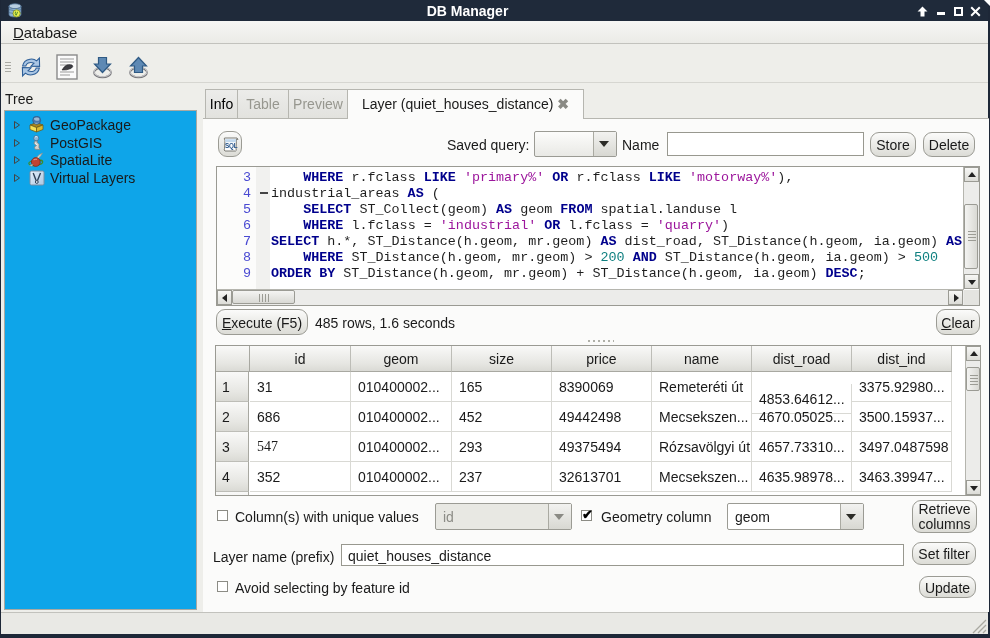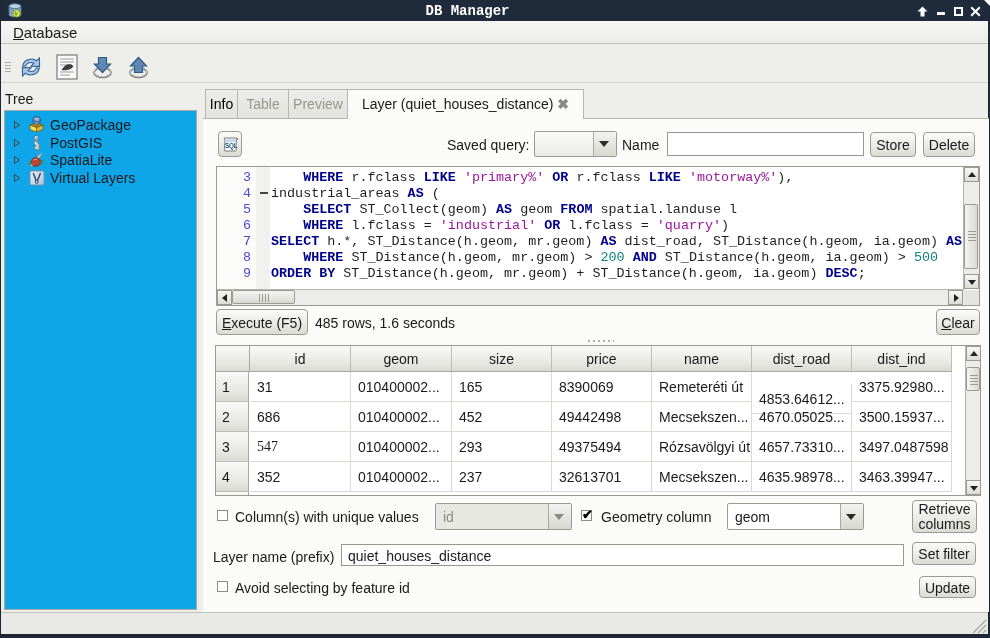--- a/index.html
+++ b/index.html
@@ -3,32 +3,32 @@
 <meta charset="utf-8">
 <style>
 * { margin:0; padding:0; box-sizing:border-box; }
 html,body { width:990px; height:638px; overflow:hidden; }
 body { font-family:"Liberation Sans", sans-serif; font-size:14px; color:#1a1a1a; }
 #win { position:absolute; left:0; top:0; width:990px; height:638px; background:#eeeeea;
   border-left:1px solid #1d2737; border-right:2px solid #1d2737; border-bottom:4px solid #1d2737; }
 .abs { position:absolute; }
 
 
-#titlebar { position:absolute; left:0; top:0; width:987px; height:21px; background:#1f2a3a;font-family:Liberation Mono, monospace; }
+#titlebar { position:absolute; left:0; top:0; width:987px; height:21px; background:#1f2a3a; }
 #title { position:absolute; left:0; top:3px; width:933px; text-align:center; color:#fff; font-weight:bold; font-size:14px; }
 
 
 #menubar { position:absolute; left:0; top:21px; width:987px; height:23px; background:linear-gradient(#f6f6f4,#ebebe7); border-bottom:1px solid #c2c2bd; }
 #menubar span { position:absolute; left:12px; top:3px; font-size:15px; }
 
 
 #toolbar { position:absolute; left:0; top:45px; width:987px; height:38px; background:#eeeeea; border-bottom:1px solid #d6d6d1; }
 
 
-.btn { position:absolute; background:linear-gradient(#fbfbfa,#e8e8e4 60%,#dcdcd6); border:1px solid #9b9b94; border-radius:4px; text-align:center; color:#1a1a1a; }
+.btn { position:absolute; background:linear-gradient(#fbfbfa,#e8e8e4 60%,#dcdcd6); border:1px solid #9b9b94; border-radius:9px; text-align:center; color:#1a1a1a; }
 
 
 #treelabel { position:absolute; left:4px; top:91px; }
 #treebox { position:absolute; left:3px; top:110px; width:193px; height:500px; background:#0ea5e9; border:1px solid #a9a9a2; }
 .titem { position:absolute; left:0; width:100%; height:18px; }
 .ttxt { position:absolute; left:45px; top:1px; font-size:14px; }
 
 
 .tab { position:absolute; top:89px; height:29px; background:linear-gradient(#ececea,#e2e2de); border:1px solid #b6b6b0; border-bottom:none; text-align:center; padding-top:6px; font-size:14px; }
 #tabactive { background:#fbfbfa; height:30px; z-index:3; }

